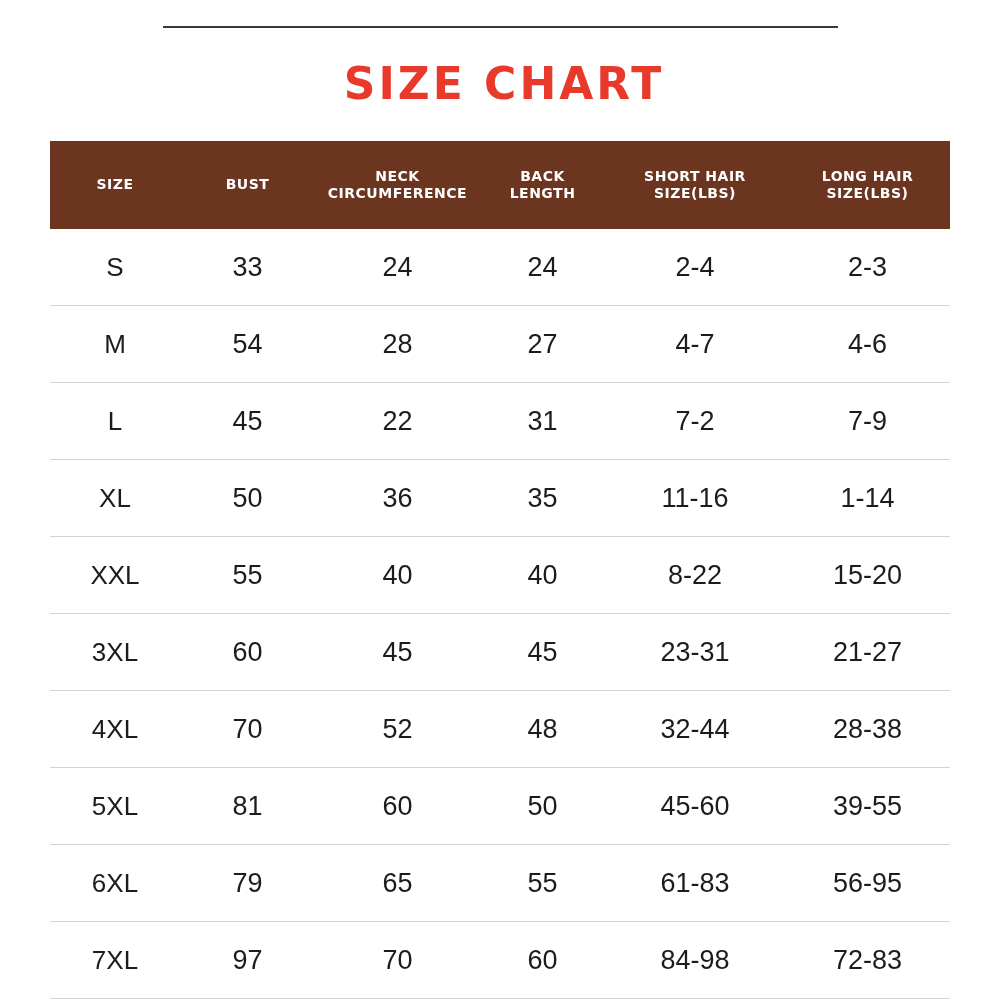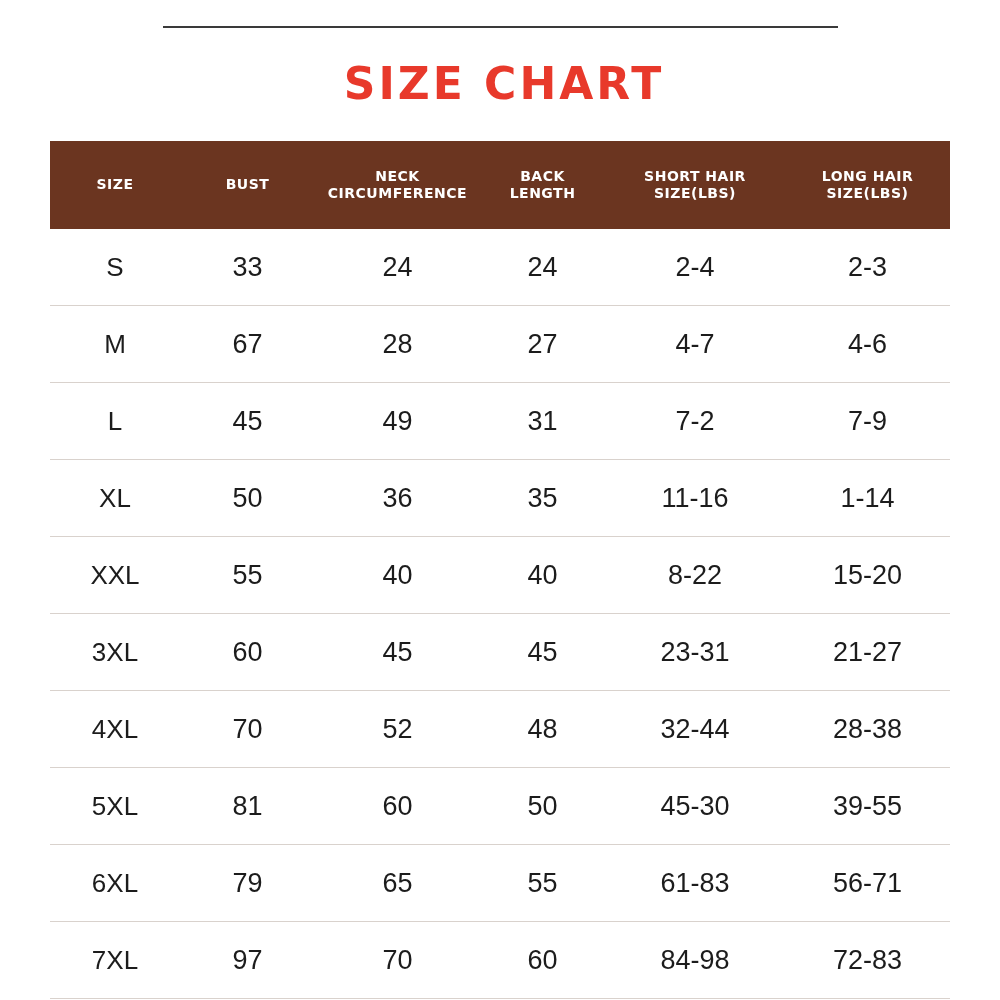--- a/index.html
+++ b/index.html
@@ -139,30 +139,30 @@
         <tr>
           <td class="col-size">S</td>
           <td>33</td>
           <td>24</td>
           <td>24</td>
           <td>2-4</td>
           <td>2-3</td>
         </tr>
         <tr>
           <td class="col-size">M</td>
-          <td>67</td>
+          <td>54</td>
           <td>28</td>
           <td>27</td>
           <td>4-7</td>
           <td>4-6</td>
         </tr>
         <tr>
           <td class="col-size">L</td>
           <td>45</td>
-          <td>49</td>
+          <td>22</td>
           <td>31</td>
           <td>7-2</td>
           <td>7-9</td>
         </tr>
         <tr>
           <td class="col-size">XL</td>
           <td>50</td>
           <td>36</td>
           <td>35</td>
           <td>11-16</td>
@@ -190,30 +190,30 @@
           <td>52</td>
           <td>48</td>
           <td>32-44</td>
           <td>28-38</td>
         </tr>
         <tr>
           <td class="col-size">5XL</td>
           <td>81</td>
           <td>60</td>
           <td>50</td>
-          <td>45-30</td>
+          <td>45-60</td>
           <td>39-55</td>
         </tr>
         <tr>
           <td class="col-size">6XL</td>
           <td>79</td>
           <td>65</td>
           <td>55</td>
           <td>61-83</td>
-          <td>56-71</td>
+          <td>56-95</td>
         </tr>
         <tr>
           <td class="col-size">7XL</td>
           <td>97</td>
           <td>70</td>
           <td>60</td>
           <td>84-98</td>
           <td>72-83</td>
         </tr>
         <tr>

